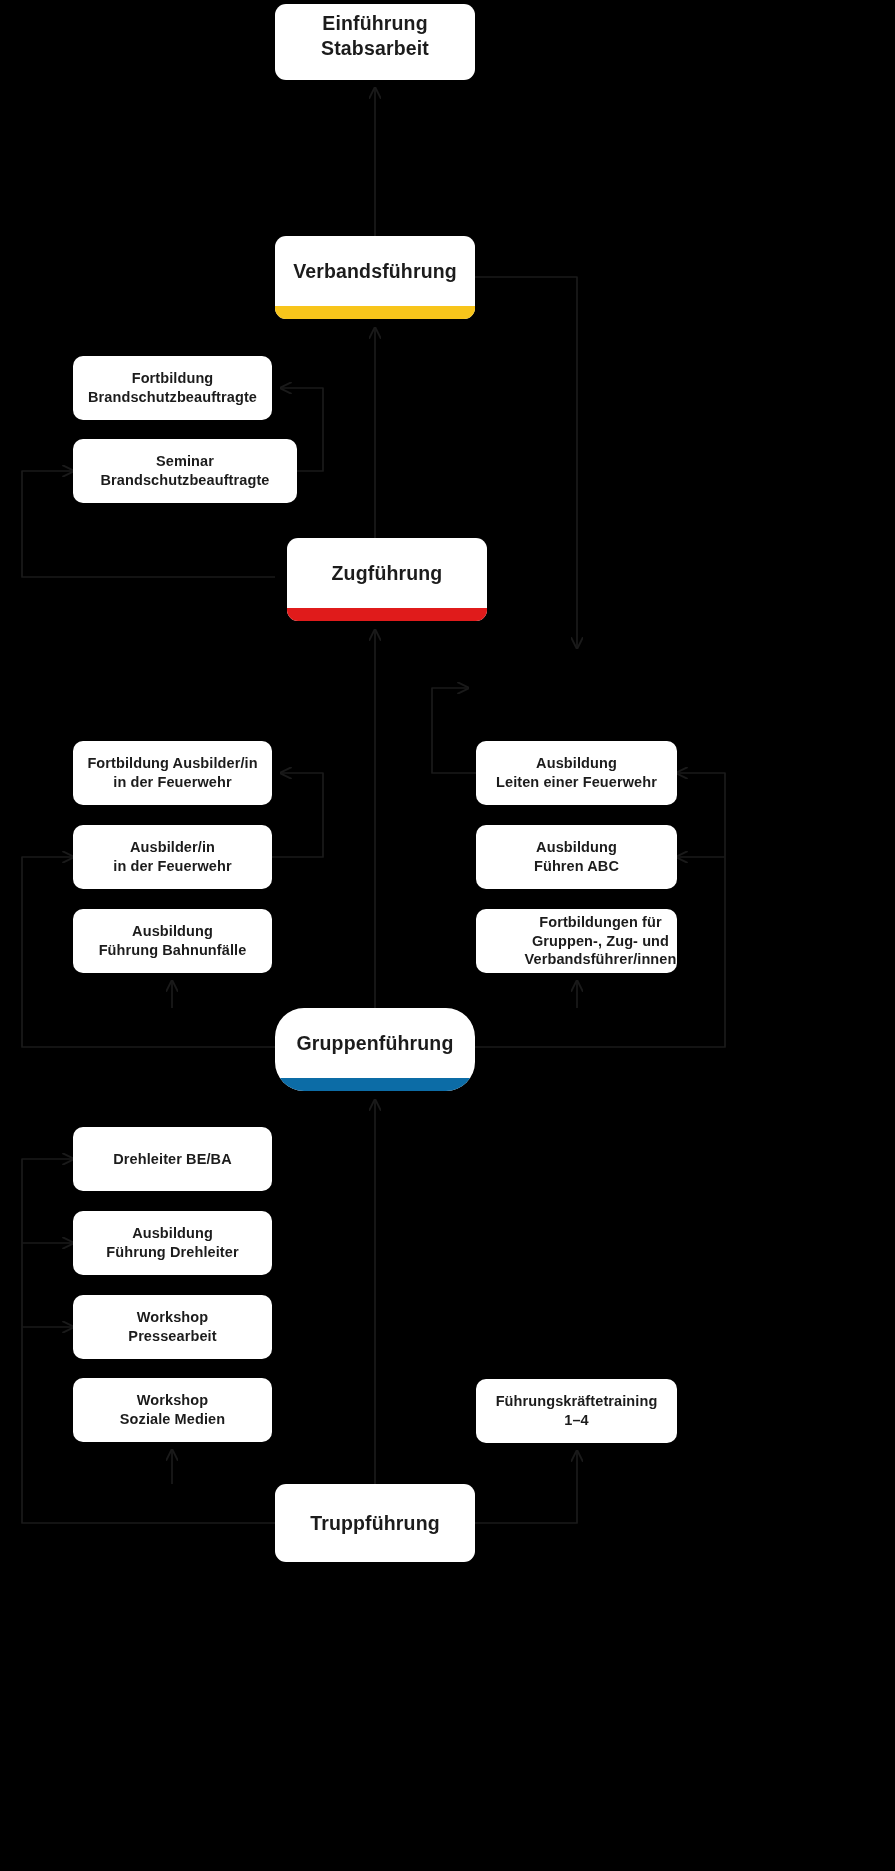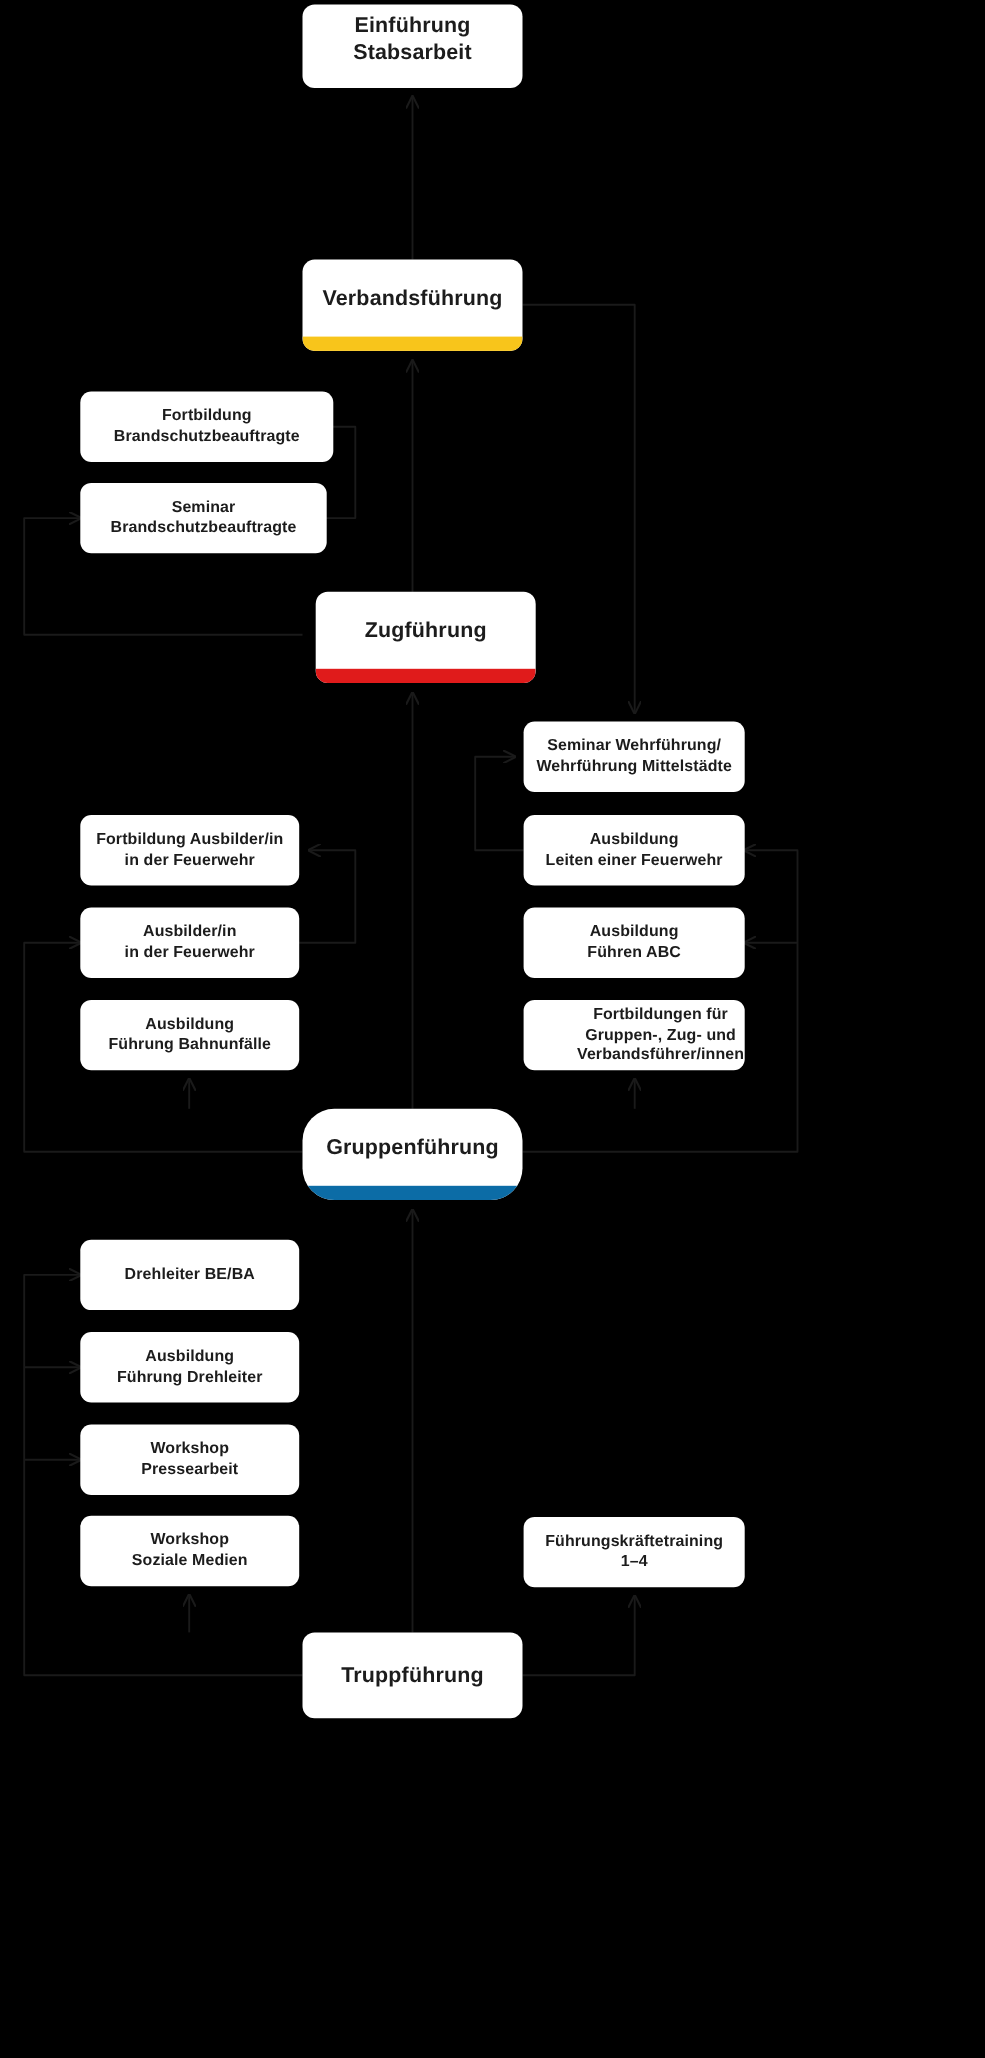--- a/index.html
+++ b/index.html
@@ -122,21 +122,21 @@
 
   <div class="node main hasbar" style="left:275px;top:1008px;width:200px;height:83px;border-radius:29px;">
     <span class="label">Gruppenführung</span>
     <span class="bar" style="background:#0C6CA6;"></span>
   </div>
 
   <div class="node main" style="left:275px;top:1484px;width:200px;height:78px;">
     <span class="label">Truppführung</span>
   </div>
 
-  <div class="node sub" style="left:73px;top:356px;width:230px;height:64px;">
+  <div class="node sub" style="left:73px;top:356px;width:199px;height:64px;">
     <span class="label">Fortbildung
 Brandschutzbeauftragte</span>
   </div>
   <div class="node sub" style="left:73px;top:439px;width:224px;height:64px;">
     <span class="label">Seminar
 Brandschutzbeauftragte</span>
   </div>
   <div class="node sub" style="left:73px;top:741px;width:199px;height:64px;">
     <span class="label">Fortbildung Ausbilder/in
 in der Feuerwehr</span>
@@ -158,24 +158,20 @@
   </div>
   <div class="node sub" style="left:73px;top:1295px;width:199px;height:64px;">
     <span class="label">Workshop
 Pressearbeit</span>
   </div>
   <div class="node sub" style="left:73px;top:1378px;width:199px;height:64px;">
     <span class="label">Workshop
 Soziale Medien</span>
   </div>
 
-  <div class="node sub" style="left:476px;top:656px;width:201px;height:64px;">
-    <span class="label">Seminar Wehrführung/
-Wehrführung Mittelstädte</span>
-  </div>
   <div class="node sub" style="left:476px;top:741px;width:201px;height:64px;">
     <span class="label">Ausbildung
 Leiten einer Feuerwehr</span>
   </div>
   <div class="node sub" style="left:476px;top:825px;width:201px;height:64px;">
     <span class="label">Ausbildung
 Führen ABC</span>
   </div>
   <div class="node sub" style="left:476px;top:909px;width:201px;height:64px;padding-left:48px;">
     <span class="label">Fortbildungen für

